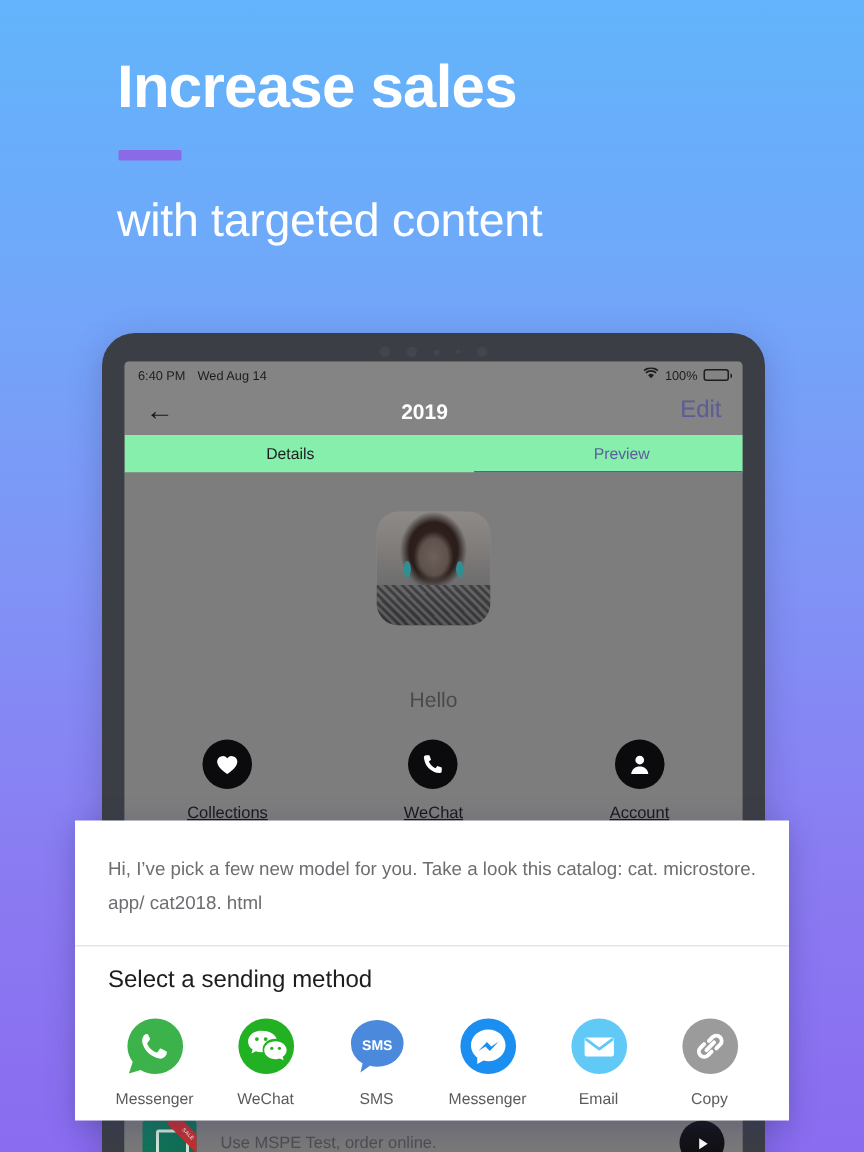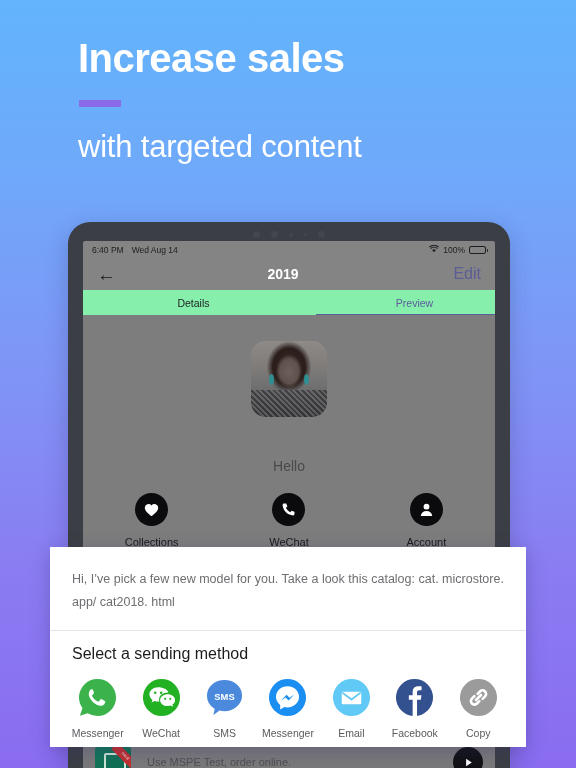--- a/index.html
+++ b/index.html
@@ -550,29 +550,20 @@
       <div class="share-icon-wrap">
         <svg width="41" height="41" viewBox="0 0 42 42">
           <circle cx="21" cy="21" r="19" fill="#61c9f5"></circle>
           <rect x="11" y="15" width="20" height="13" rx="1.4" fill="#ffffff"></rect>
           <path d="M11.6 16 L21 23 L30.4 16" stroke="#61c9f5" stroke-width="1.9" fill="none" stroke-linejoin="round"></path>
         </svg>
       </div>
       <div class="share-label">Email</div>
     </div>
 
-    <div class="share-item">
-      <div class="share-icon-wrap">
-        <svg width="41" height="41" viewBox="0 0 42 42">
-          <circle cx="21" cy="21" r="19" fill="#33508f"></circle>
-          <path d="M23.6 40 L23.6 23.4 L27.5 23.4 L28.1 18.8 L23.6 18.8 L23.6 15.9 C23.6 14.6 24 13.7 25.9 13.7 L28.2 13.7 L28.2 9.6 C27.8 9.5 26.4 9.4 24.8 9.4 C21.4 9.4 19.1 11.5 19.1 15.4 L19.1 18.8 L15.2 18.8 L15.2 23.4 L19.1 23.4 L19.1 40 Z" fill="#ffffff"></path>
-        </svg>
-      </div>
-      <div class="share-label">Facebook</div>
-    </div>
 
     <div class="share-item">
       <div class="share-icon-wrap">
         <svg width="41" height="41" viewBox="0 0 42 42">
           <circle cx="21" cy="21" r="19" fill="#9b9b9b"></circle>
           <g stroke="#ffffff" stroke-width="2.7" fill="none" stroke-linecap="round">
             <path d="M18.4 23.6 L23.6 18.4"></path>
             <path d="M16.8 19.6 L14.3 22.1 A3.6 3.6 0 0 0 19.4 27.2 L21.9 24.7"></path>
             <path d="M25.2 22.4 L27.7 19.9 A3.6 3.6 0 0 0 22.6 14.8 L20.1 17.3"></path>
           </g>

